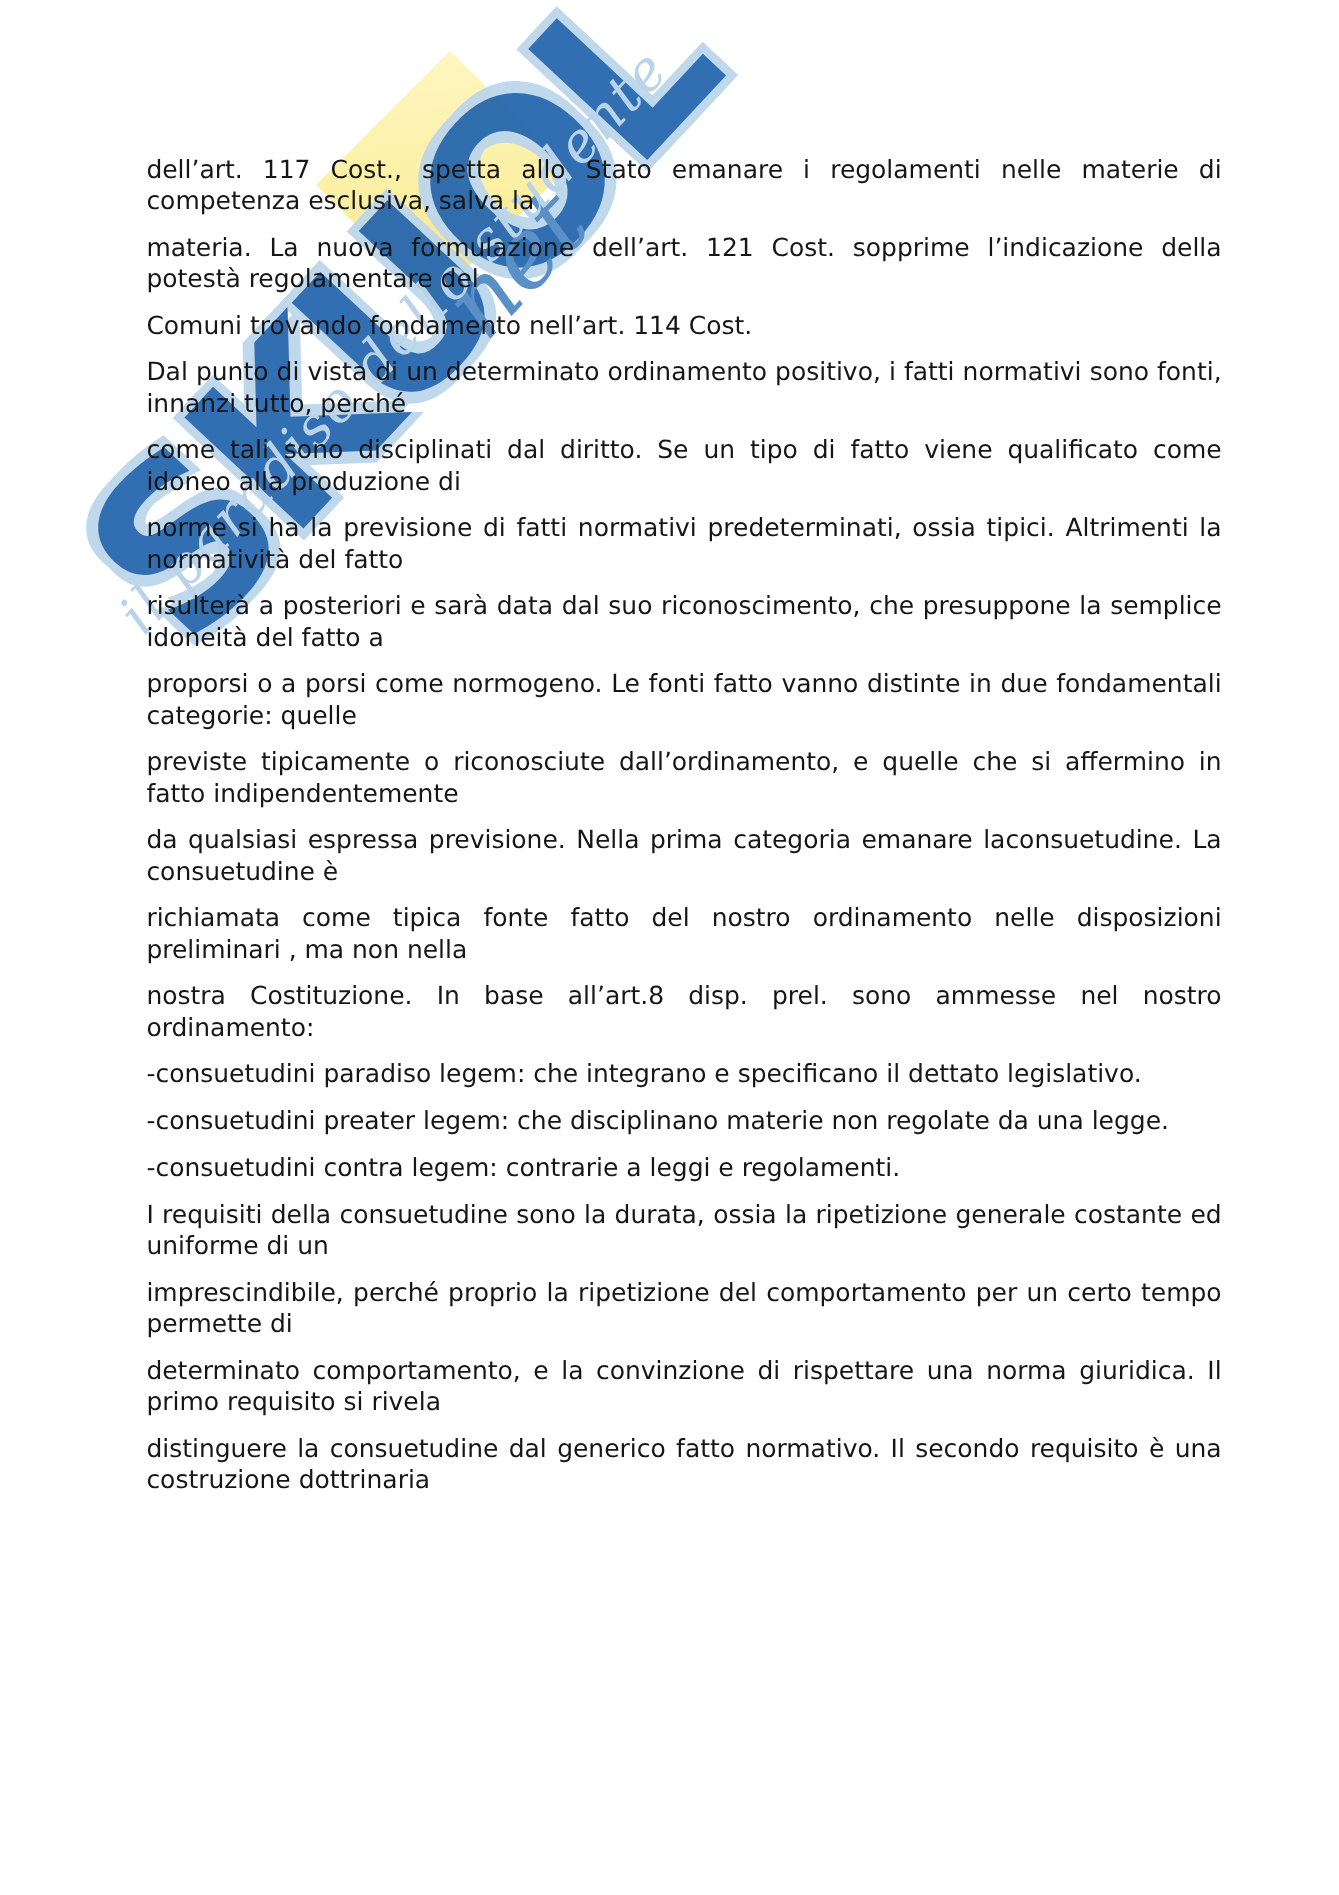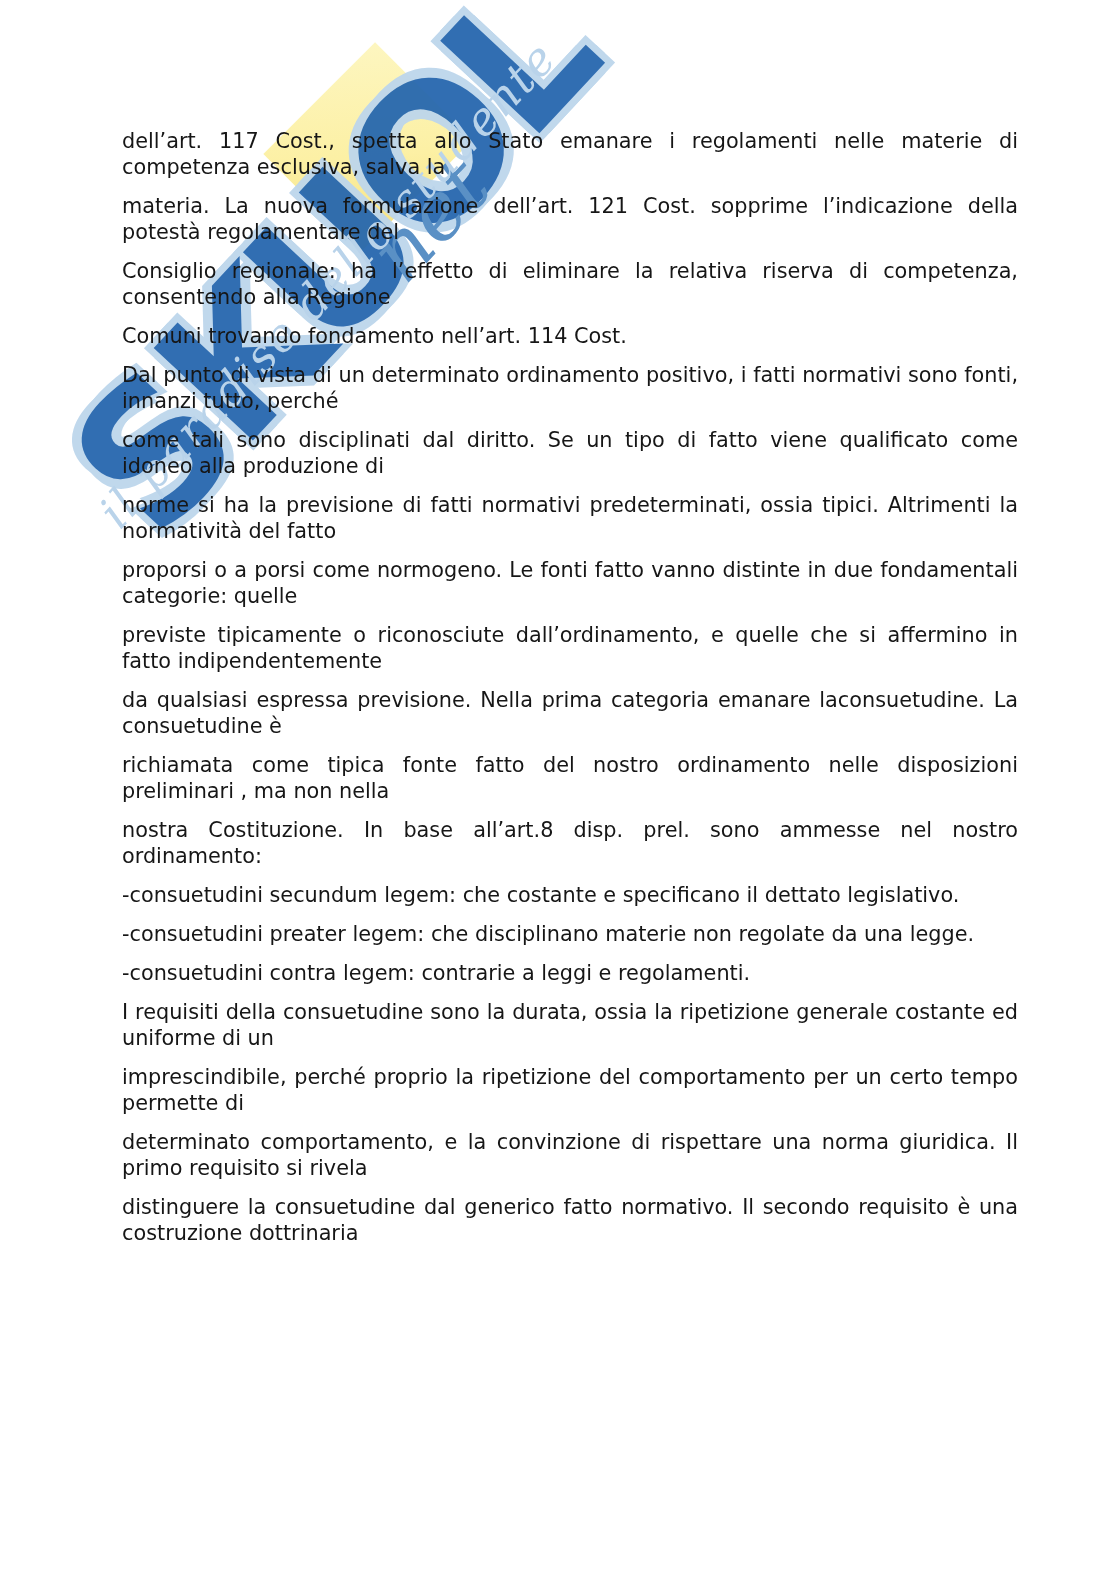--- a/index.html
+++ b/index.html
@@ -64,31 +64,31 @@
   <div class="watermark">
     <div class="postit"></div>
     <div class="brand-block">SKUOL</div>
     <div class="brand-script">net</div>
     <div class="tagline-script">il paradiso dello studente</div>
   </div>
 
   <div class="content">
     <p>dell’art. 117 Cost., spetta allo Stato emanare i regolamenti nelle materie di competenza esclusiva, salva la</p>
     <p>materia. La nuova formulazione dell’art. 121 Cost. sopprime l’indicazione della potestà regolamentare del</p>
-    <p>Consiglio regionale: ha l’effetto di eliminare la relativa riserva di competenza, consentendo alla Regione</p>
     <p>Comuni trovando fondamento nell’art. 114 Cost.</p>
     <p>Dal punto di vista di un determinato ordinamento positivo, i fatti normativi sono fonti, innanzi tutto, perché</p>
     <p>come tali sono disciplinati dal diritto. Se un tipo di fatto viene qualificato come idoneo alla produzione di</p>
     <p>norme si ha la previsione di fatti normativi predeterminati, ossia tipici. Altrimenti la normatività del fatto</p>
+    <p>risulterà a posteriori e sarà data dal suo riconoscimento, che presuppone la semplice idoneità del fatto a</p>
     <p>proporsi o a porsi come normogeno. Le fonti fatto vanno distinte in due fondamentali categorie: quelle</p>
     <p>previste tipicamente o riconosciute dall’ordinamento, e quelle che si affermino in fatto indipendentemente</p>
     <p>da qualsiasi espressa previsione. Nella prima categoria emanare laconsuetudine. La consuetudine è</p>
     <p>richiamata come tipica fonte fatto del nostro ordinamento nelle disposizioni preliminari , ma non nella</p>
     <p>nostra Costituzione. In base all’art.8 disp. prel. sono ammesse nel nostro ordinamento:</p>
-    <p>-consuetudini secundum legem: che costante e specificano il dettato legislativo.</p>
+    <p>-consuetudini paradiso legem: che integrano e specificano il dettato legislativo.</p>
     <p>-consuetudini preater legem: che disciplinano materie non regolate da una legge.</p>
     <p>-consuetudini contra legem: contrarie a leggi e regolamenti.</p>
     <p>I requisiti della consuetudine sono la durata, ossia la ripetizione generale costante ed uniforme di un</p>
     <p>imprescindibile, perché proprio la ripetizione del comportamento per un certo tempo permette di</p>
     <p>determinato comportamento, e la convinzione di rispettare una norma giuridica. Il primo requisito si rivela</p>
     <p>distinguere la consuetudine dal generico fatto normativo. Il secondo requisito è una costruzione dottrinaria</p>
   </div>
 
 </div>
 

